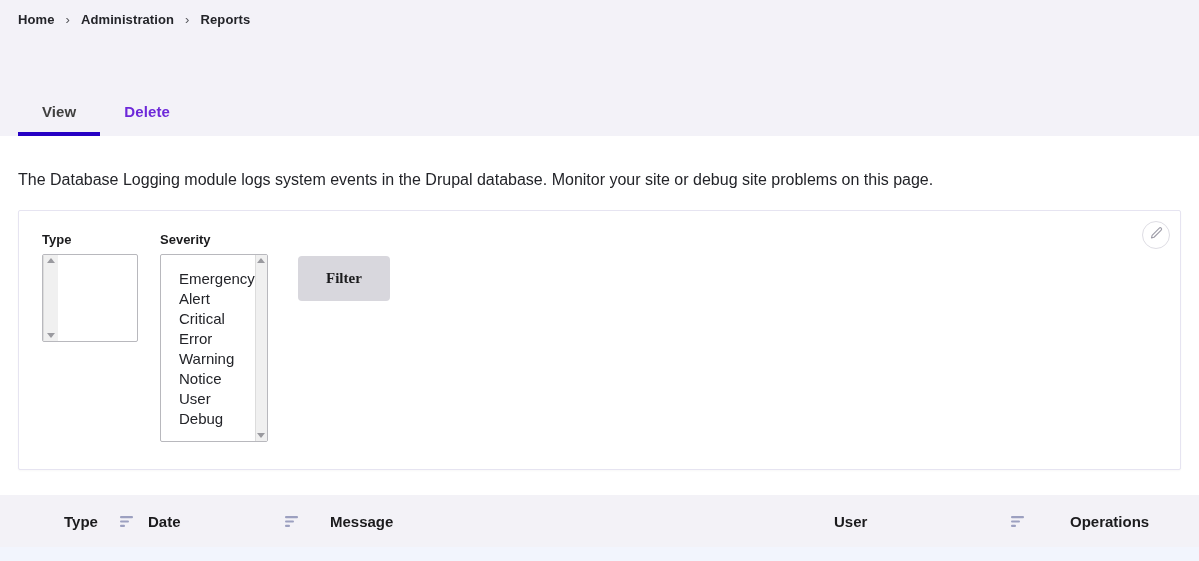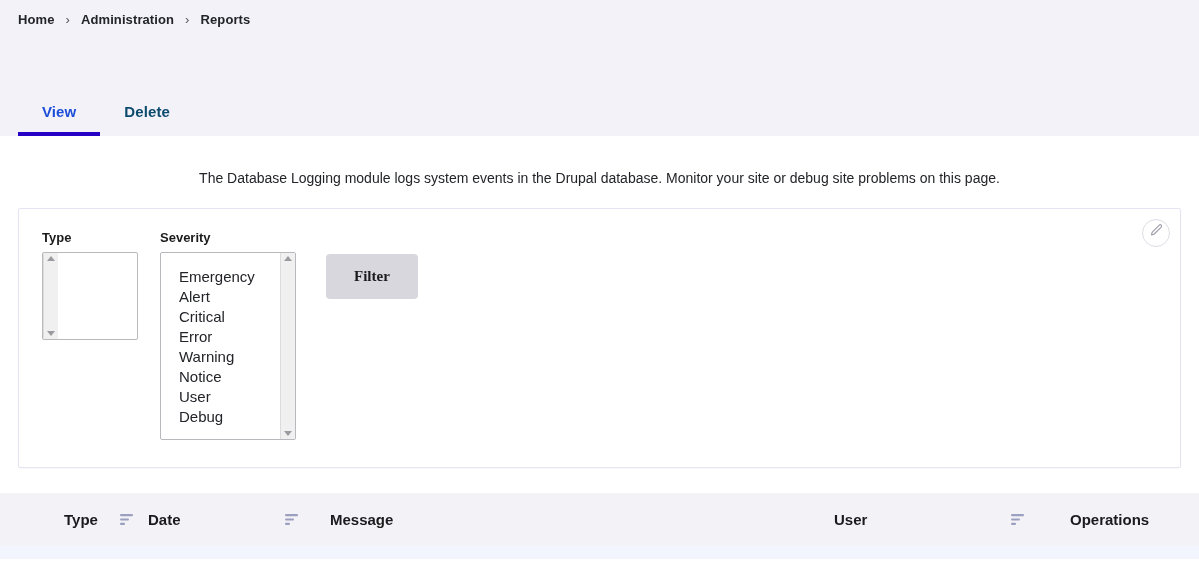--- a/index.html
+++ b/index.html
@@ -66,40 +66,39 @@
     display: flex;
     align-items: flex-end;
     position: absolute;
     bottom: 0;
     left: 18px;
   }
   .tab {
     font-size: 15px;
     font-weight: bold;
     padding: 10px 24px 12px 24px;
-    color: #0c4a6e;
+    color: #6d28d9;
     cursor: pointer;
     border-bottom: 4px solid transparent;
     letter-spacing: .1px;
   }
   .tab.active {
-    color: #1d4ed8;
+    color: #404040;
     border-bottom-color: #2600c4;
   }
 
   
   .content {
     padding: 0 18px;
   }
   .intro {
-    font-size: 14px;
+    font-size: 16px;
     color: #232429;
     margin: 33px 0 0 0;
     line-height: 1.4;
-    text-align: center;
   }
 
   
   .filter-panel {
     margin-top: 19px;
     border: 1px solid #e6e4f1;
     border-radius: 2px;
     background: #ffffff;
     height: 260px;
     position: relative;
@@ -166,21 +165,21 @@
   .arrow-up, .arrow-down {
     width: 0; height: 0;
     border-left: 4px solid transparent;
     border-right: 4px solid transparent;
   }
   .arrow-up { border-bottom: 5px solid #9a9a9f; }
   .arrow-down { border-top: 5px solid #9a9a9f; }
 
   #type-select { width: 96px; height: 88px; }
   #type-select .ms-options { padding-left: 20px; padding-top: 14px; }
-  #severity-select { width: 136px; height: 188px; }
+  #severity-select { width: 108px; height: 188px; }
   #severity-select .ms-options { padding-left: 18px; padding-top: 14px; }
 
   .filter-btn {
     background: #d8d7dd;
     border: none;
     border-radius: 4px;
     font-family: Liberation Serif, serif;
     font-size: 15px;
     font-weight: bold;
     color: #1b1b1d;

